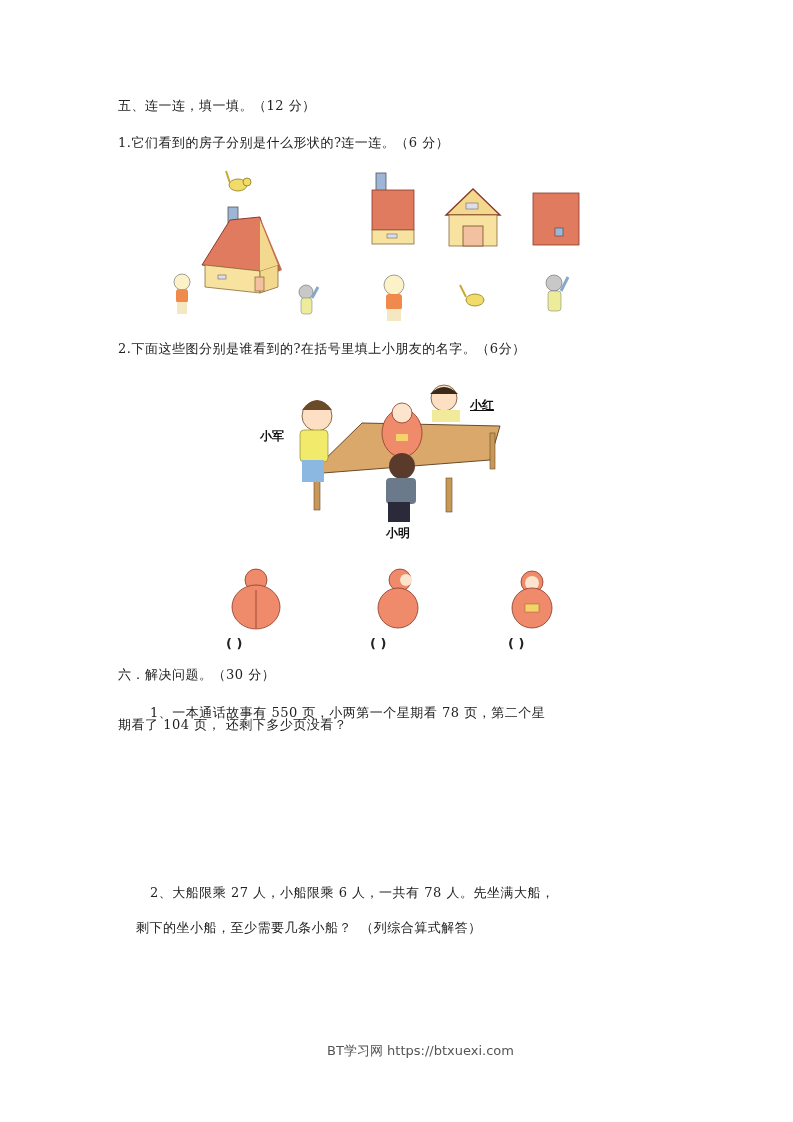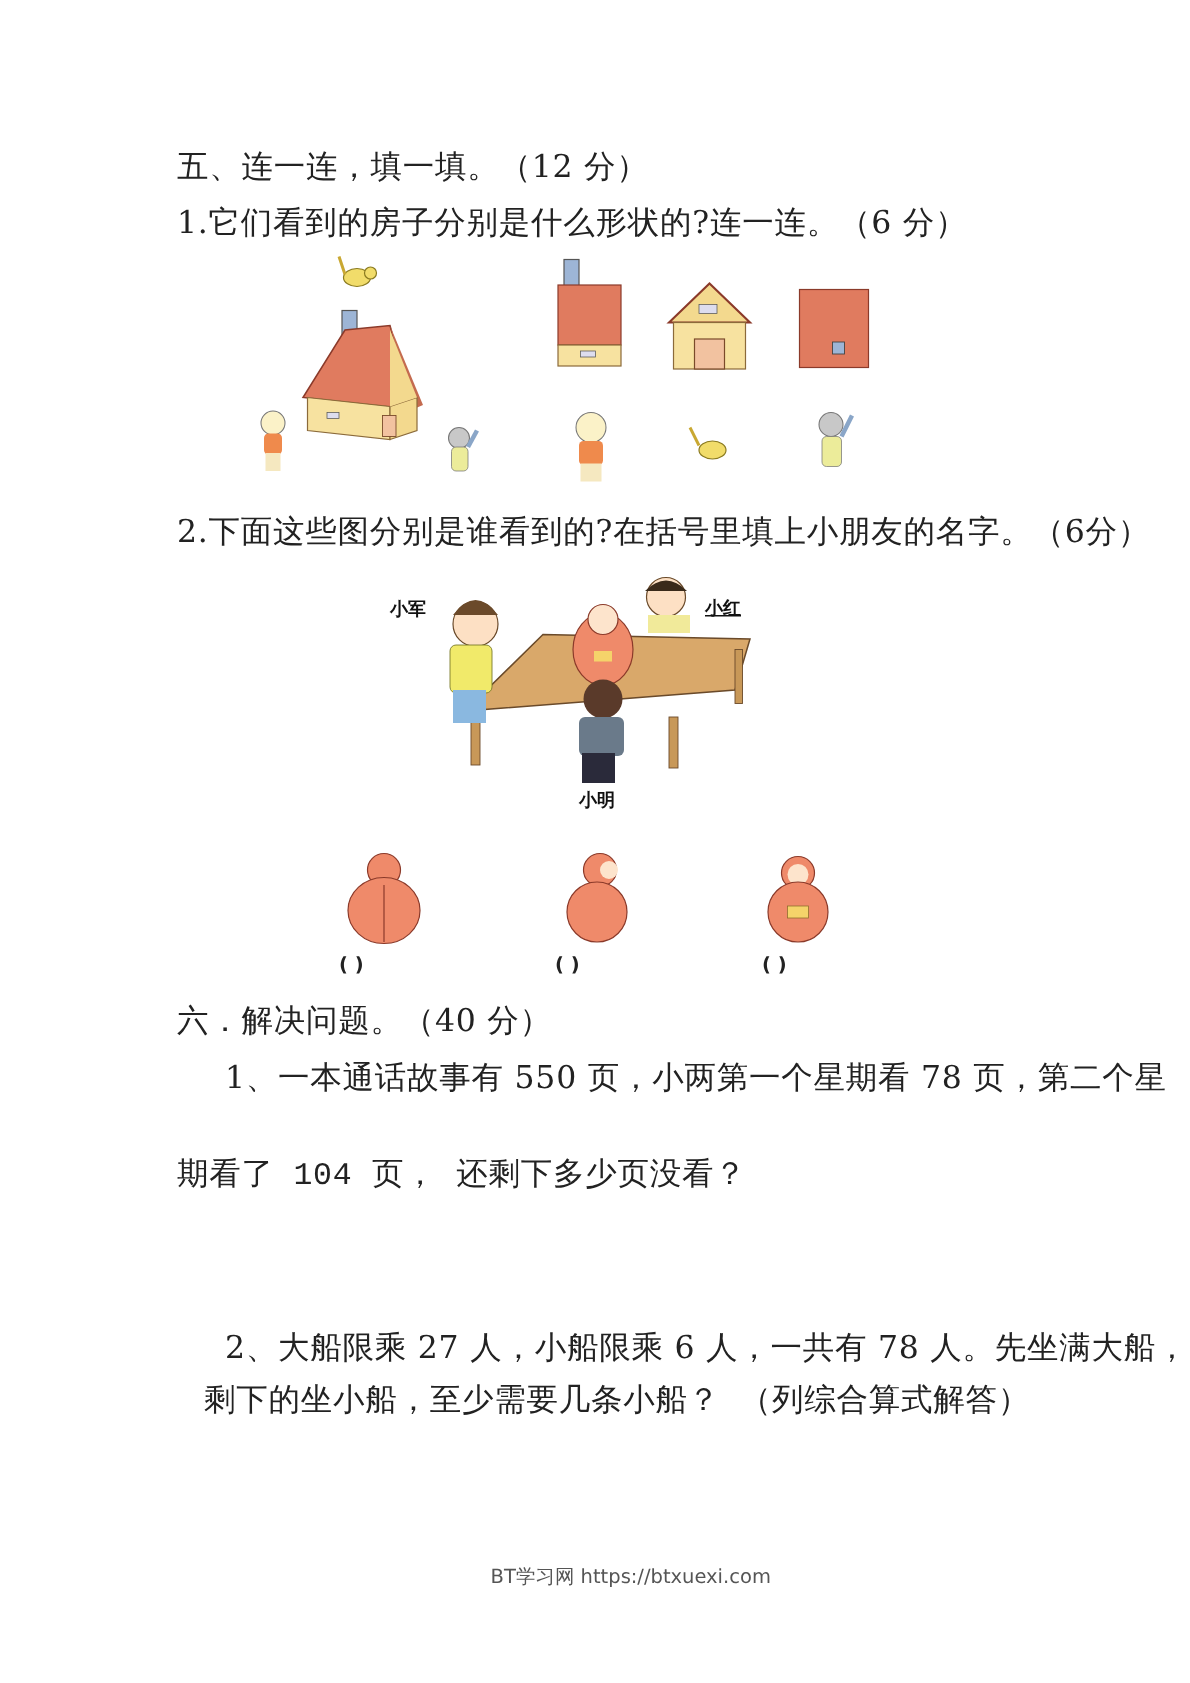--- a/index.html
+++ b/index.html
@@ -1,18 +1,18 @@
 <!DOCTYPE html>
 <html><head>
 <meta charset="utf-8">
 <style>
   html, body { margin: 0; padding: 0; background: #ffffff; }
   body { width: 793px; height: 1122px; position: relative; overflow: hidden;
          font-family: "DejaVu Serif", "Liberation Serif", serif; color: #222; }
-  .line { position: absolute; font-size: 21px; white-space: nowrap; letter-spacing: 0.5px; }
+  .line { position: absolute; font-size: 13px; white-space: nowrap; letter-spacing: 0.5px; }
   .fig { position: absolute; }
   .label { position: absolute; font-size: 12px; font-weight: bold; font-family: "DejaVu Sans", sans-serif; color: #111; }
   .paren { position: absolute; font-size: 13px; font-weight: bold; font-family: "DejaVu Sans", sans-serif; }
   .footer { position: absolute; left: 0; width: 793px; top: 1042px; text-align: center;
             font-family: "DejaVu Sans", "Liberation Sans", sans-serif; font-size: 13px; color: #555; margin-left: 24px; }
 </style>
 </head>
 <body>
 
 <div class="line" style="left:118px; top:97px;">五、连一连，填一填。（12 分）</div>
@@ -105,21 +105,21 @@
   <rect x="80" y="82" width="22" height="22" fill="#8ab8e0"></rect>
 
   <circle cx="222" cy="20" r="13" fill="#fde0c4" stroke="#6a4a2a" stroke-width="0.8"></circle>
   <path d="M208 16 Q222 2 236 16" fill="#3a2a1a"></path>
   <rect x="210" y="32" width="28" height="12" fill="#f1ea9a"></rect>
 
   <circle cx="180" cy="88" r="13" fill="#5a3a2a"></circle>
   <rect x="164" y="100" width="30" height="26" rx="4" fill="#6a7a8a"></rect>
   <rect x="166" y="124" width="22" height="20" fill="#2a2a3a"></rect>
 </svg>
-<div class="label" style="left:260px; top:398px;">小军</div>
+<div class="label" style="left:260px; top:428px;">小军</div>
 <div class="label" style="left:470px; top:397px;text-decoration:underline;">小红</div>
 <div class="label" style="left:386px; top:525px;">小明</div>
 
 <svg class="fig" style="left:222px; top:560px;" width="360" height="75" viewBox="0 0 360 75">
   <g>
     <circle cx="34" cy="20" r="11" fill="#ef8a6a" stroke="#8b3a2a" stroke-width="0.8"></circle>
     <ellipse cx="34" cy="47" rx="24" ry="22" fill="#ef8a6a" stroke="#8b3a2a" stroke-width="0.8"></ellipse>
     <path d="M34 30 L34 68" stroke="#8b3a2a" stroke-width="0.8"></path>
   </g>
   <g>
@@ -131,20 +131,20 @@
     <circle cx="310" cy="22" r="11" fill="#ef8a6a" stroke="#8b3a2a" stroke-width="0.8"></circle>
     <circle cx="310" cy="23" r="7" fill="#fde4cc"></circle>
     <ellipse cx="310" cy="48" rx="20" ry="20" fill="#ef8a6a" stroke="#8b3a2a" stroke-width="0.8"></ellipse>
     <rect x="303" y="44" width="14" height="8" fill="#f5d36a" stroke="#8b6a2a" stroke-width="0.5"></rect>
   </g>
 </svg>
 <div class="paren" style="left:226px; top:636px;">(      )</div>
 <div class="paren" style="left:370px; top:636px;">(      )</div>
 <div class="paren" style="left:508px; top:636px;">(      )</div>
 
-<div class="line" style="left:118px; top:666px;">六．解决问题。（40 分）</div>
+<div class="line" style="left:118px; top:666px;">六．解决问题。（30 分）</div>
 <div class="line" style="left:150px; top:704px;">1、一本通话故事有 550 页，小两第一个星期看 78 页，第二个星</div>
-<div class="line" style="left:118px; top:768px;font-family:Liberation Mono, monospace;">期看了 104 页， 还剩下多少页没看？</div>
+<div class="line" style="left:118px; top:716px;">期看了 104 页， 还剩下多少页没看？</div>
 
 <div class="line" style="left:150px; top:884px;">2、大船限乘 27 人，小船限乘 6 人，一共有 78 人。先坐满大船，</div>
 <div class="line" style="left:136px; top:919px;font-family:Liberation Mono, monospace;">剩下的坐小船，至少需要几条小船？ （列综合算式解答）</div>
 
 <div class="footer">BT学习网 https://btxuexi.com</div>
 
 </body></html>

